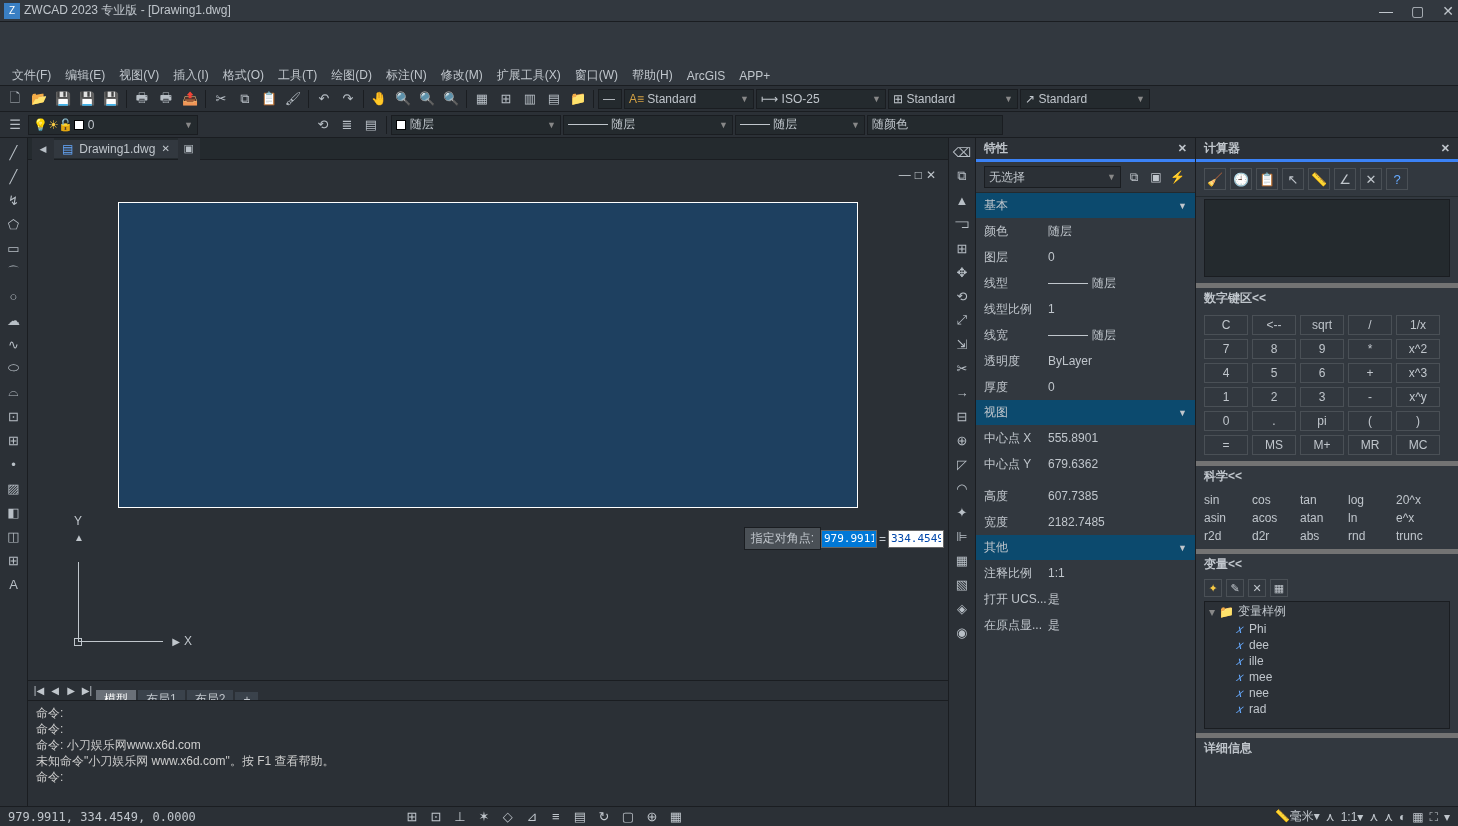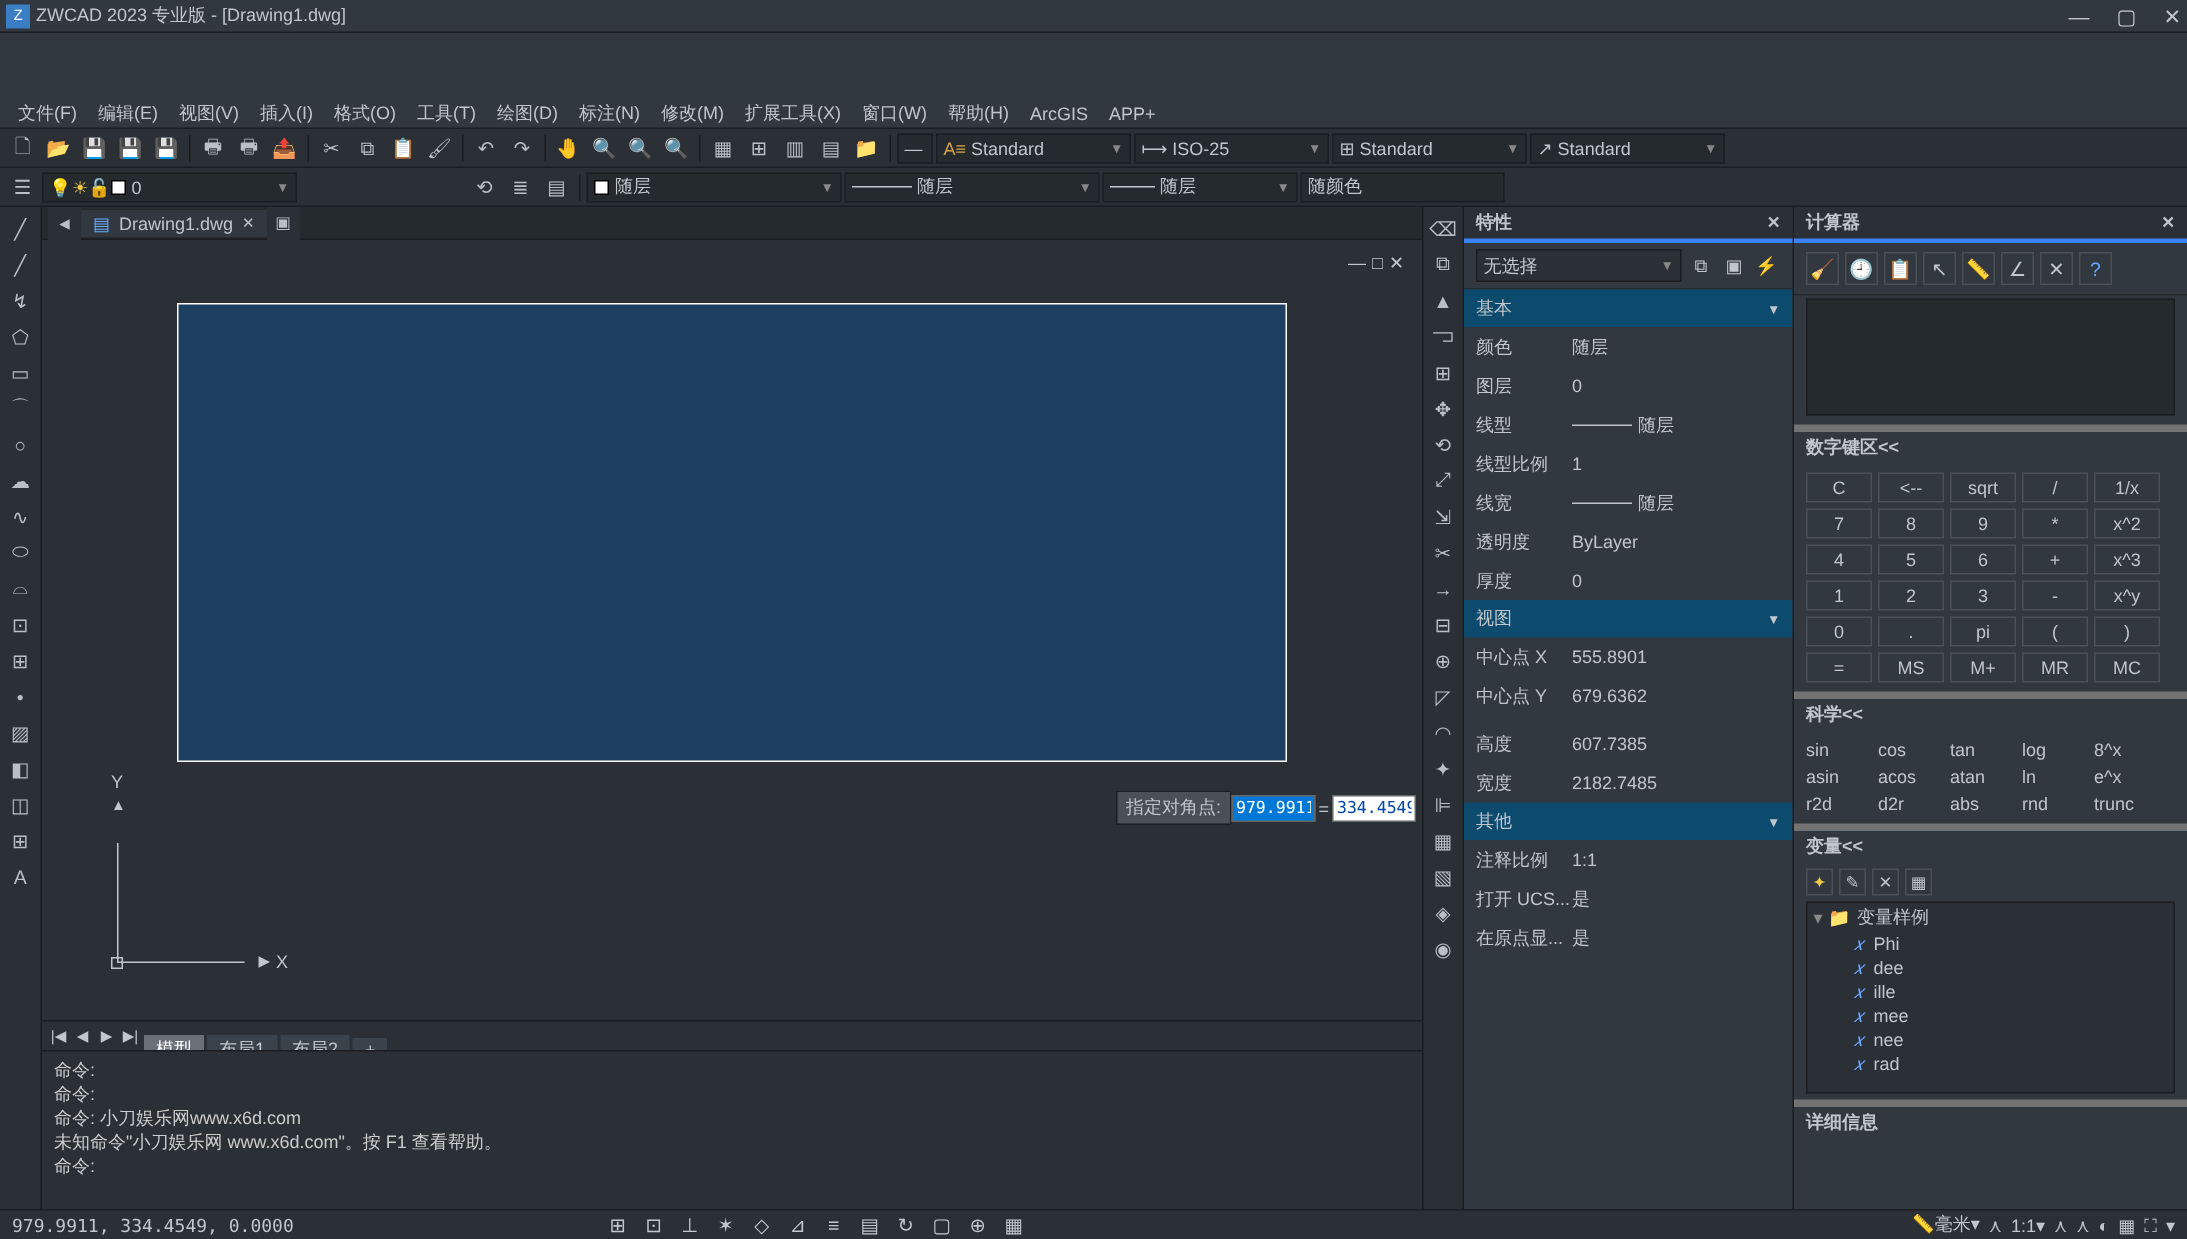--- a/index.html
+++ b/index.html
@@ -438,21 +438,21 @@
       </div>
 
     <div class="calc-section-hdr">
         <span>科学&lt;&lt;</span>
       </div>
     <div class="sci-pad" id="scipad">
         <div class="kbtn">sin</div>
         <div class="kbtn">cos</div>
         <div class="kbtn">tan</div>
         <div class="kbtn">log</div>
-        <div class="kbtn">8^x</div>
+        <div class="kbtn">20^x</div>
         <div class="kbtn">asin</div>
         <div class="kbtn">acos</div>
         <div class="kbtn">atan</div>
         <div class="kbtn">ln</div>
         <div class="kbtn">e^x</div>
         <div class="kbtn">r2d</div>
         <div class="kbtn">d2r</div>
         <div class="kbtn">abs</div>
         <div class="kbtn">rnd</div>
         <div class="kbtn">trunc</div>

